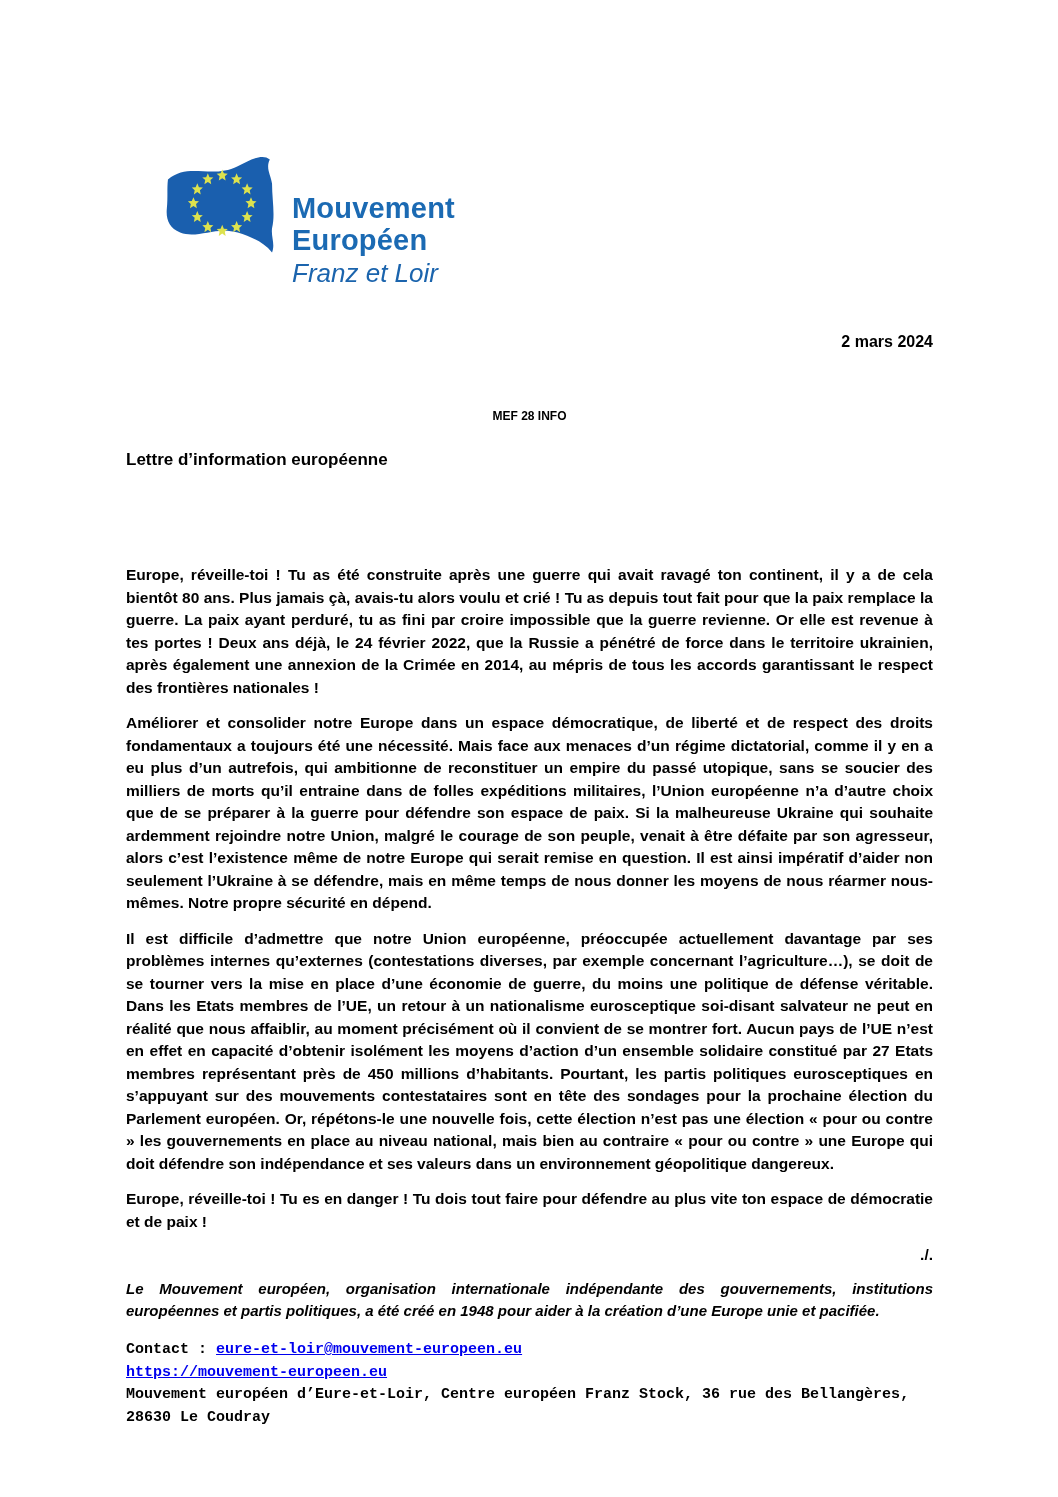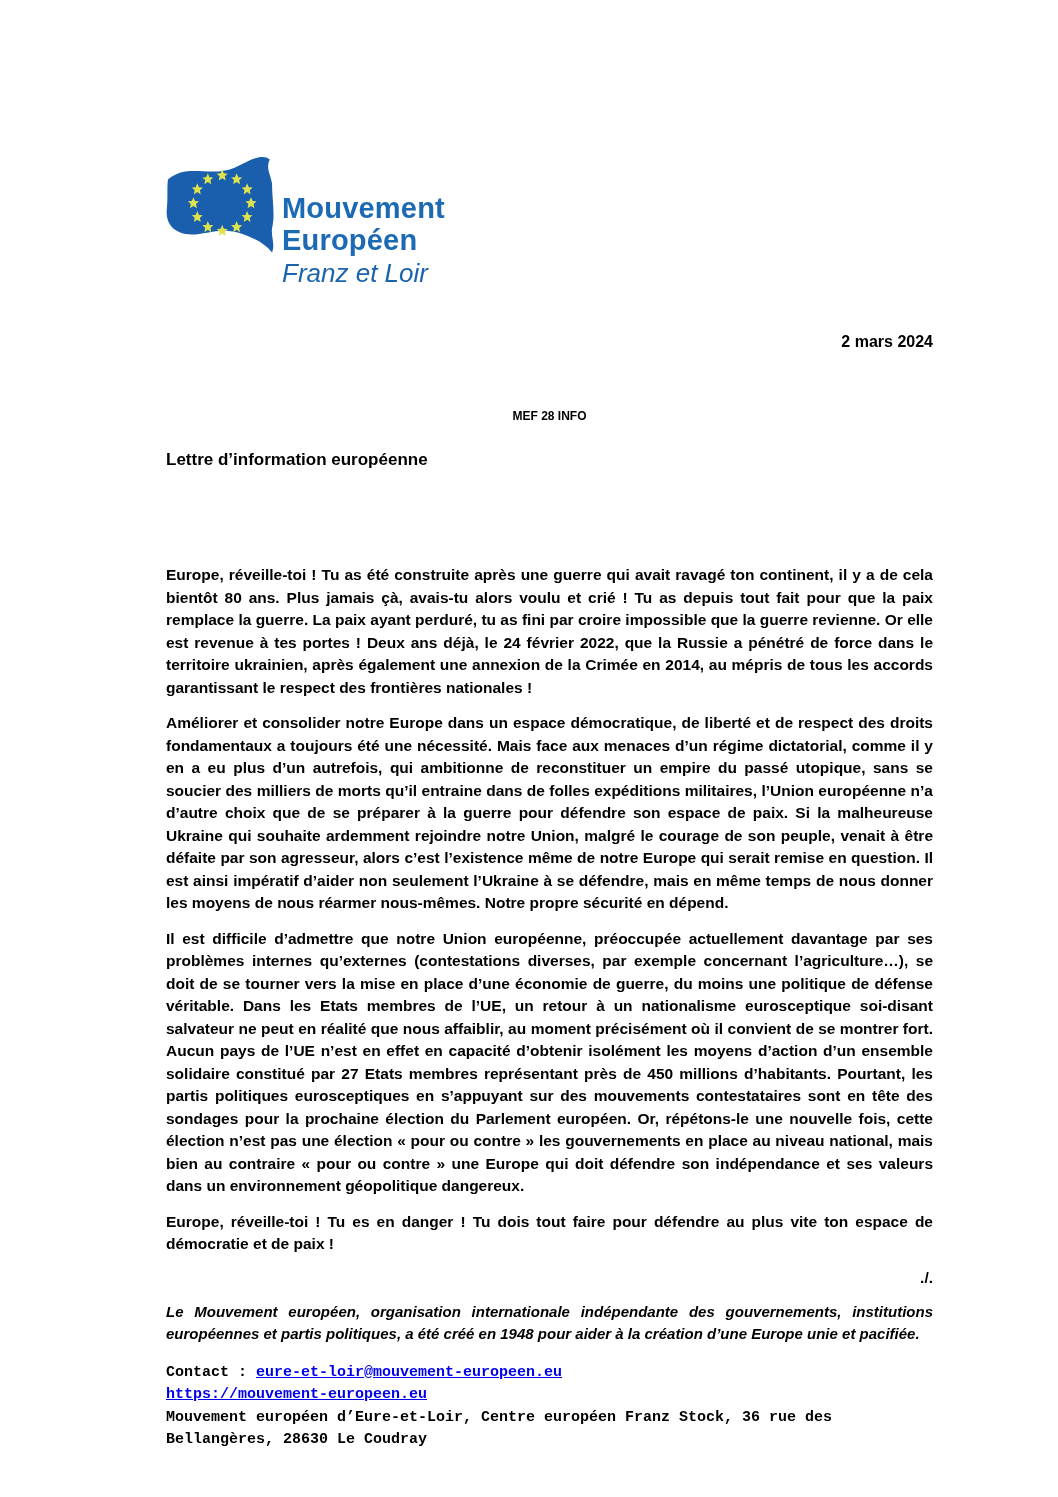--- a/index.html
+++ b/index.html
@@ -15,41 +15,40 @@
 
   
   .logo {
     position: absolute;
     left: 158px;
     top: 150px;
     display: flex;
     align-items: flex-start;
   }
   .logo-flag { width: 124px; height: 112px; display: block; }
-  .logo-text { margin-left: 0; margin-top: 42px; line-height: 1.12; }
+  .logo-text { margin-left: 10px; margin-top: 42px; line-height: 1.12; }
   .logo-name {
     font-weight: bold;
     font-size: 29px;
     color: #1b6ab3;
     letter-spacing: 0.2px;
   }
   .logo-region {
     font-style: italic;
     font-size: 26px;
     color: #1b64ad;
     margin-top: 2px;
   }
 
   
   .doc {
     position: absolute;
     left: 126px;
     right: 125px;
     top: 333px;
-    margin-left: 40px;
   }
   .date-line {
     text-align: right;
     font-weight: bold;
     font-size: 16px;
   }
   .doc-title {
     margin-top: 58px;
     text-align: center;
     font-weight: bold;

